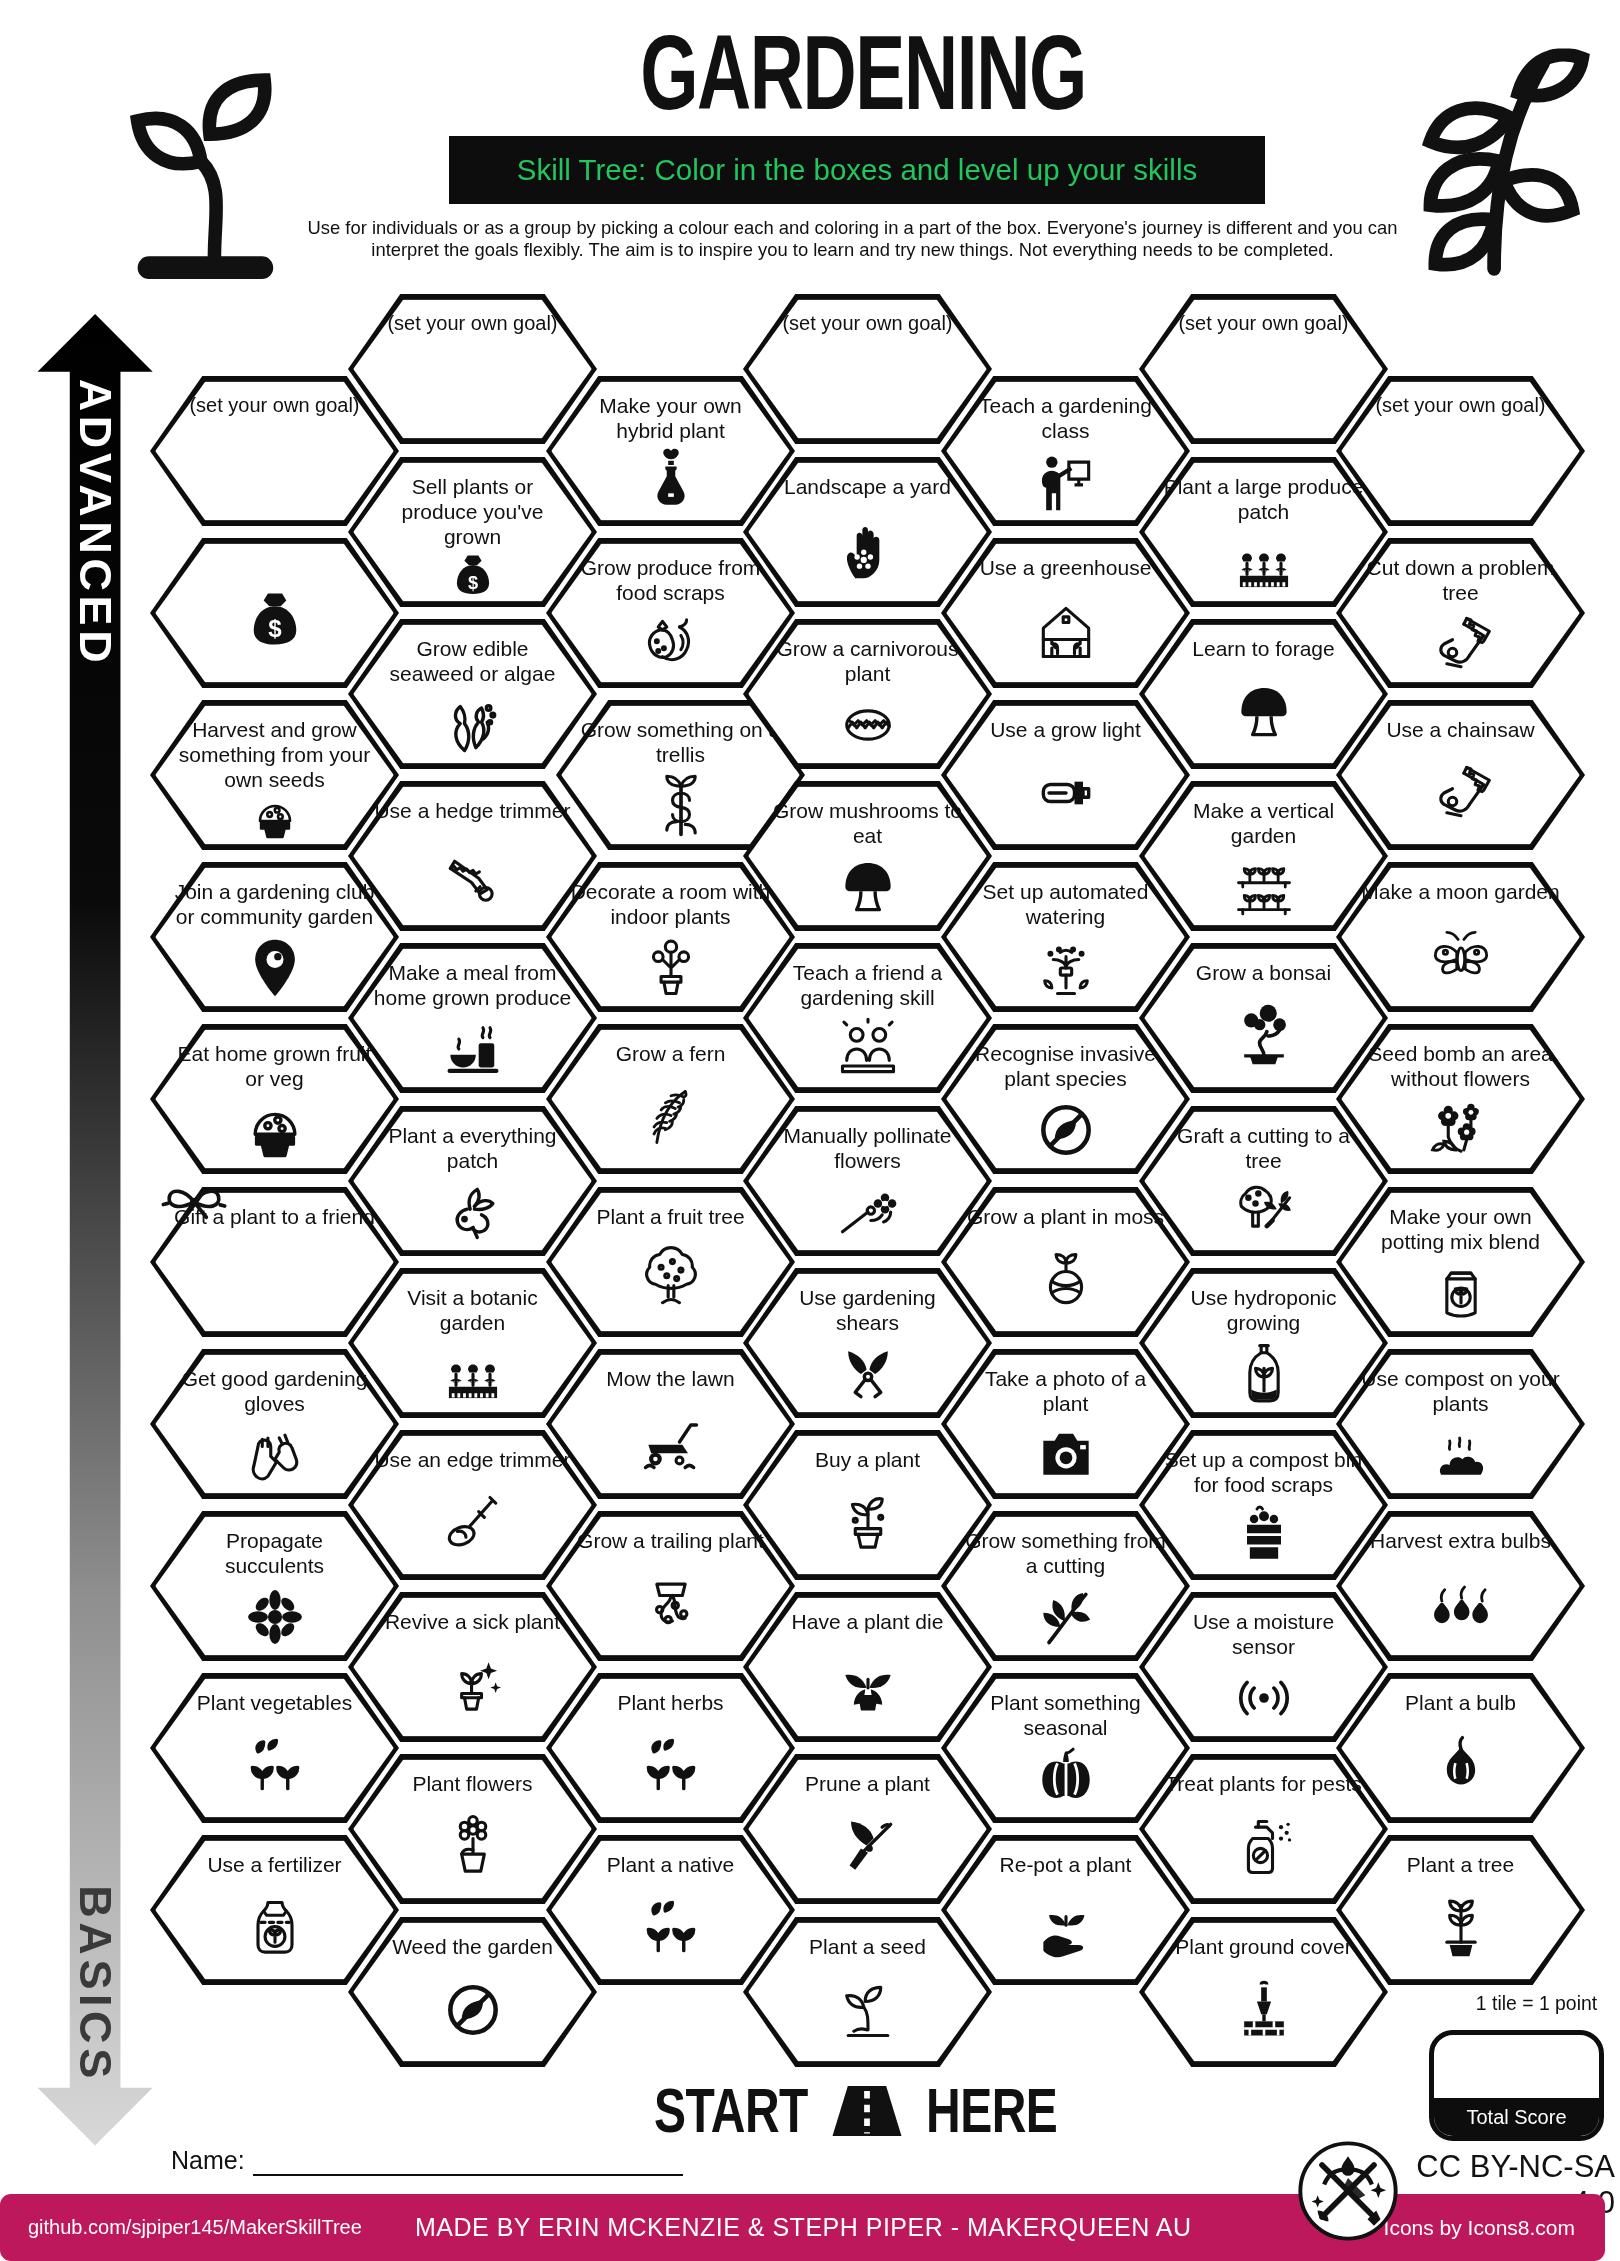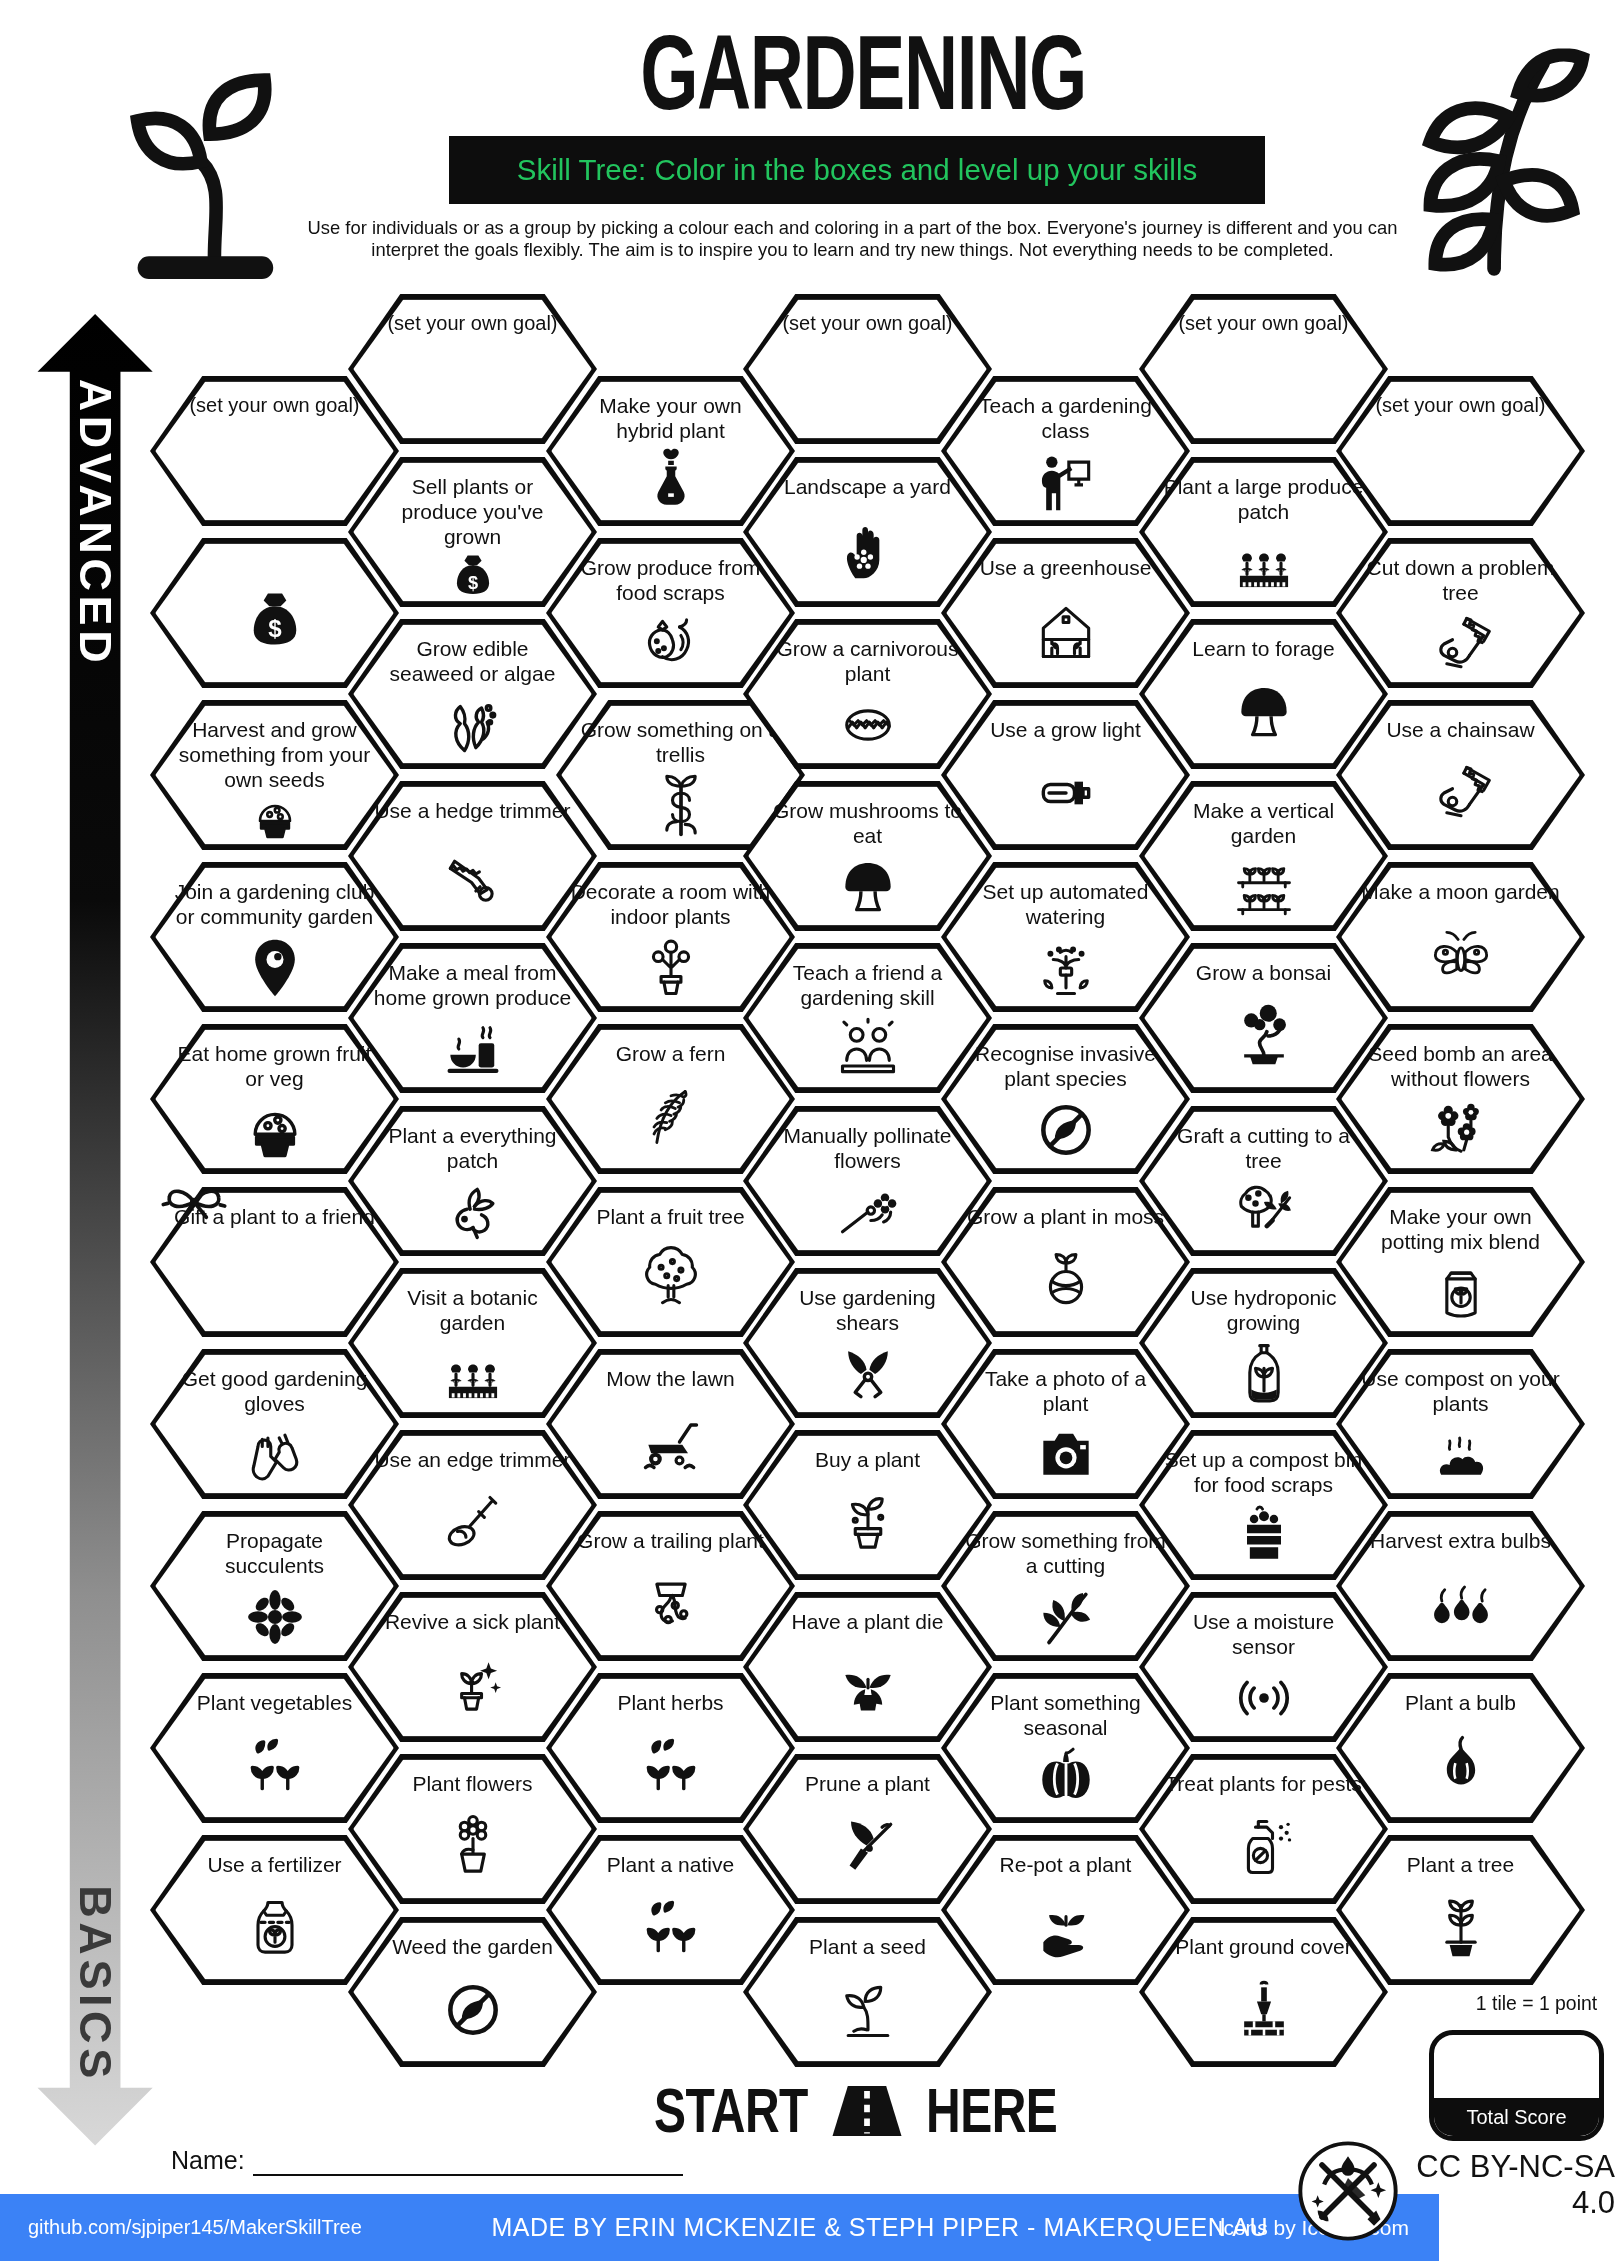--- a/index.html
+++ b/index.html
@@ -42,24 +42,24 @@
              border:5px solid #0d0d0d;border-radius:24px;box-sizing:border-box;overflow:hidden;}
   .score-band{position:absolute;left:0;right:0;bottom:0;height:38px;background:#0d0d0d;
               display:flex;align-items:center;justify-content:center;}
   .score-band span{color:#fff;font-size:20px;}
   .tile-note{position:absolute;left:1433px;top:1992px;width:207px;text-align:center;font-size:19.4px;}
   
   .name-label{position:absolute;left:171px;top:2146px;font-size:25px;}
   .name-line{position:absolute;left:253px;top:2174px;width:430px;height:2.3px;background:#0d0d0d;}
   .license{position:absolute;left:1378px;top:2149px;width:237px;text-align:right;font-size:31px;}
   
-  .footer{position:absolute;left:0;top:2194px;width:1439px;height:67px;background:#3b82f6;}
+  .footer{position:absolute;left:0;top:2194px;width:1605px;height:67px;background:#be185d;border-radius:11px;}
   .footer span{position:absolute;color:#fff;top:0;line-height:67px;}
   .footer .f-left{left:28px;font-size:20px;}
-  .footer .f-center{left:415px;width:853px;text-align:right;font-size:25px;letter-spacing:0.5px;}
+  .footer .f-center{left:415px;width:853px;text-align:left;font-size:25px;letter-spacing:0.5px;}
   .footer .f-right{right:30px;font-size:21px;}
   #mq-logo{position:absolute;left:1296px;top:2139px;z-index:3;}
   svg{display:block;}
 </style>
 </head>
 <body>
 
 <svg width="0" height="0" style="position:absolute">
 <defs>
 <symbol id="s-moneybag" viewBox="0 0 48 48">

